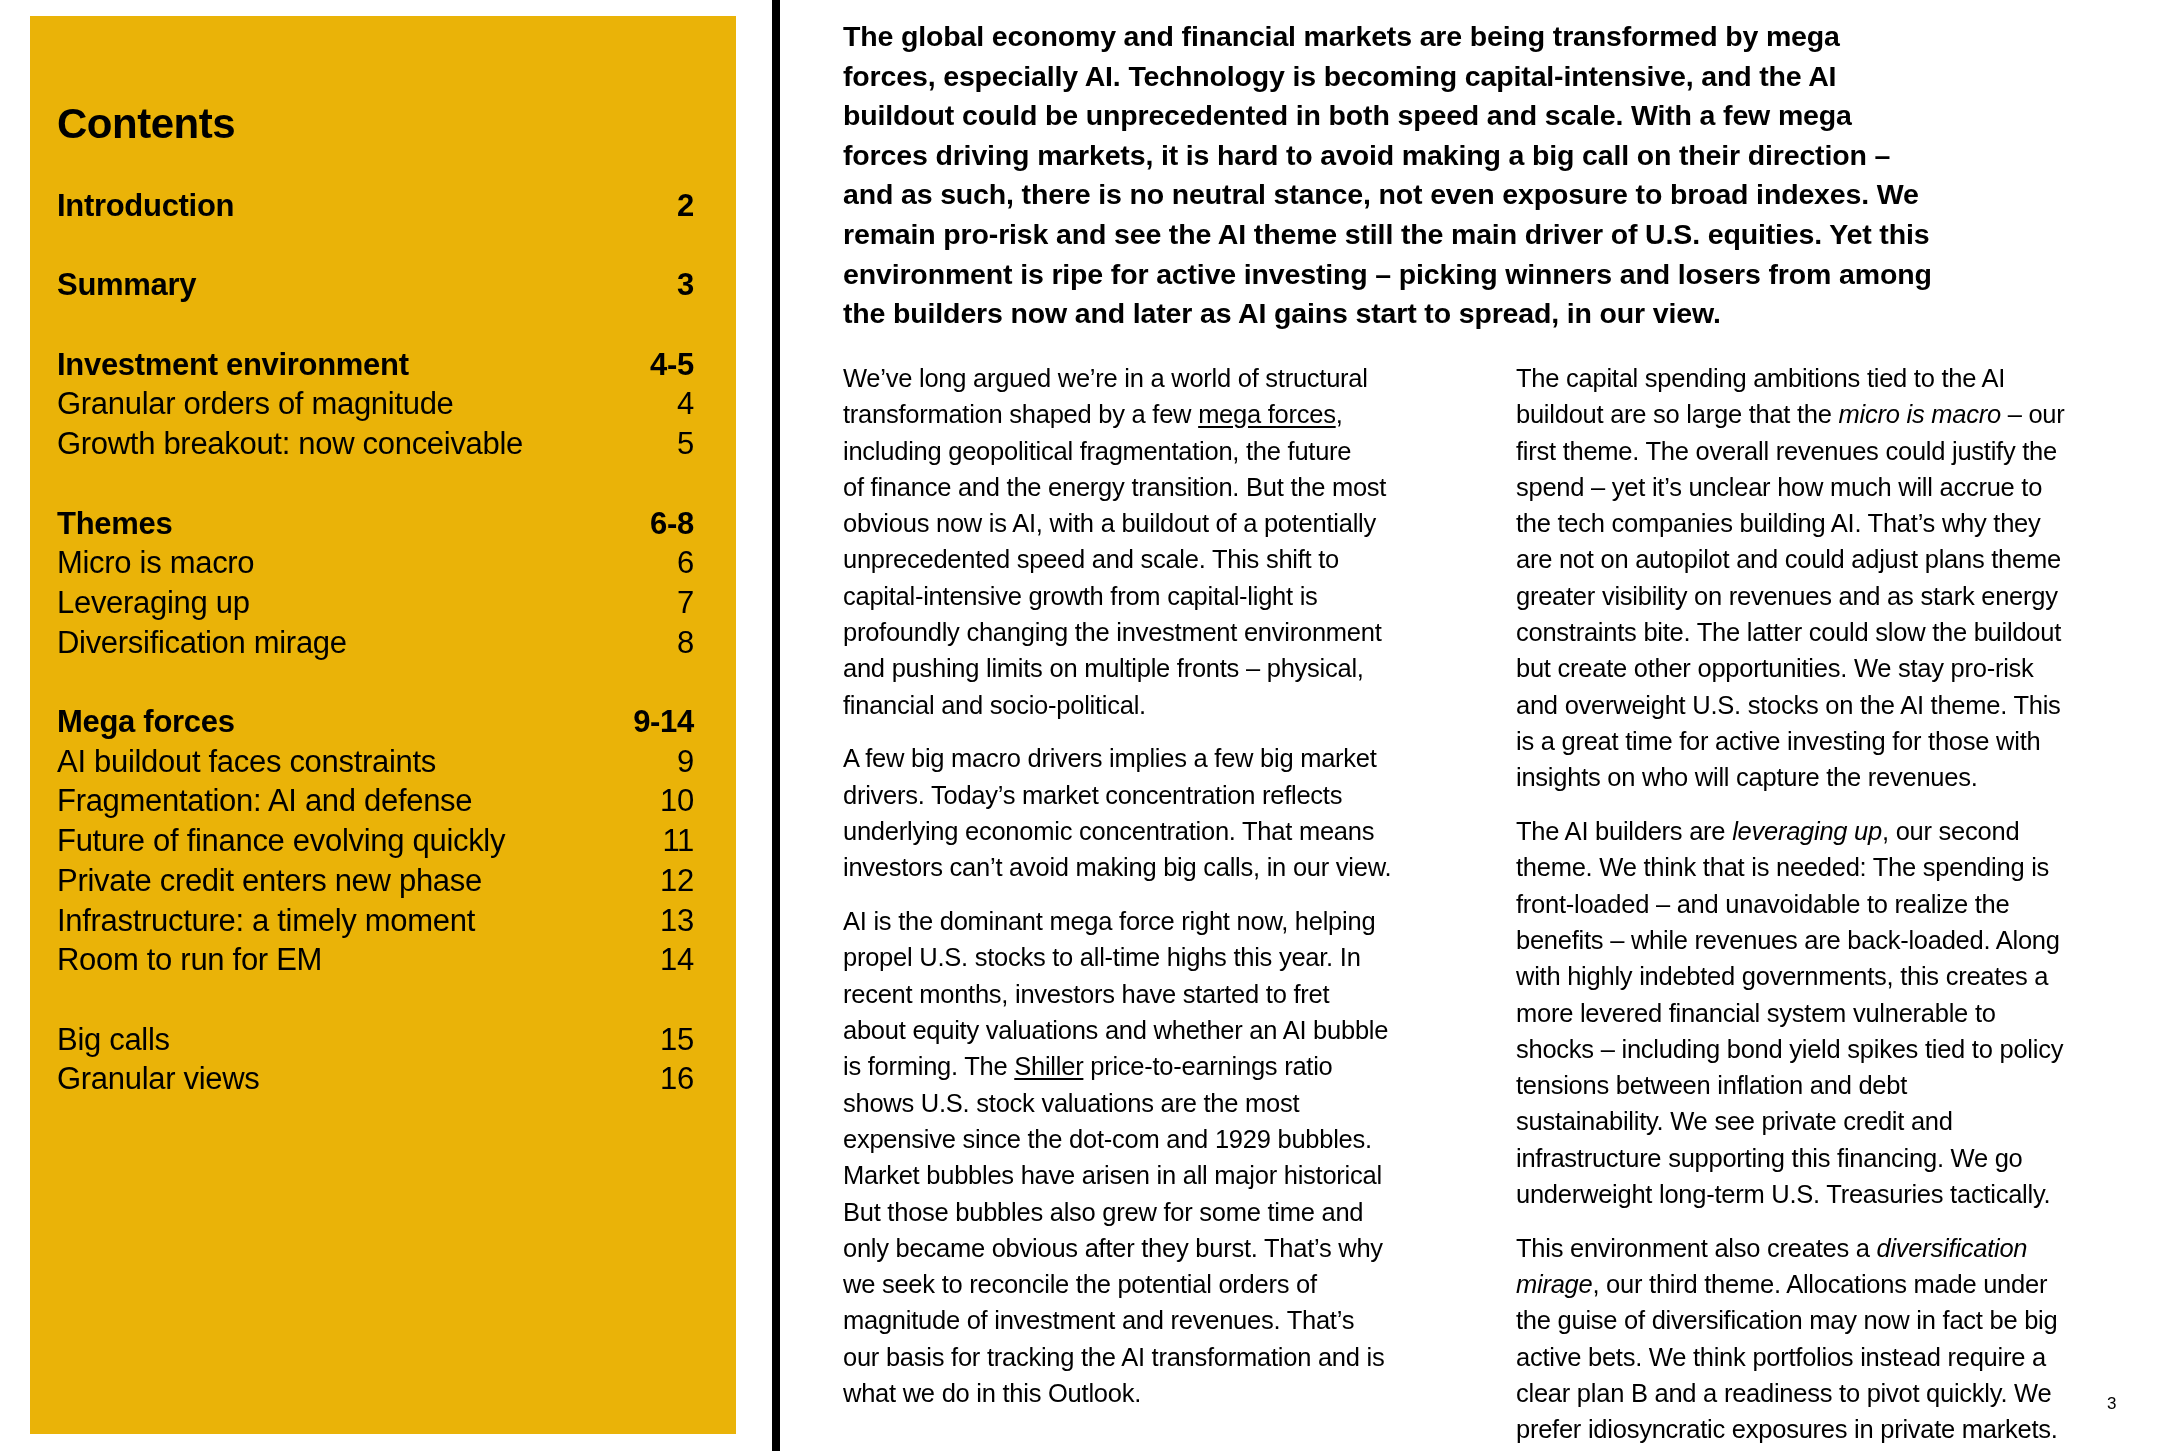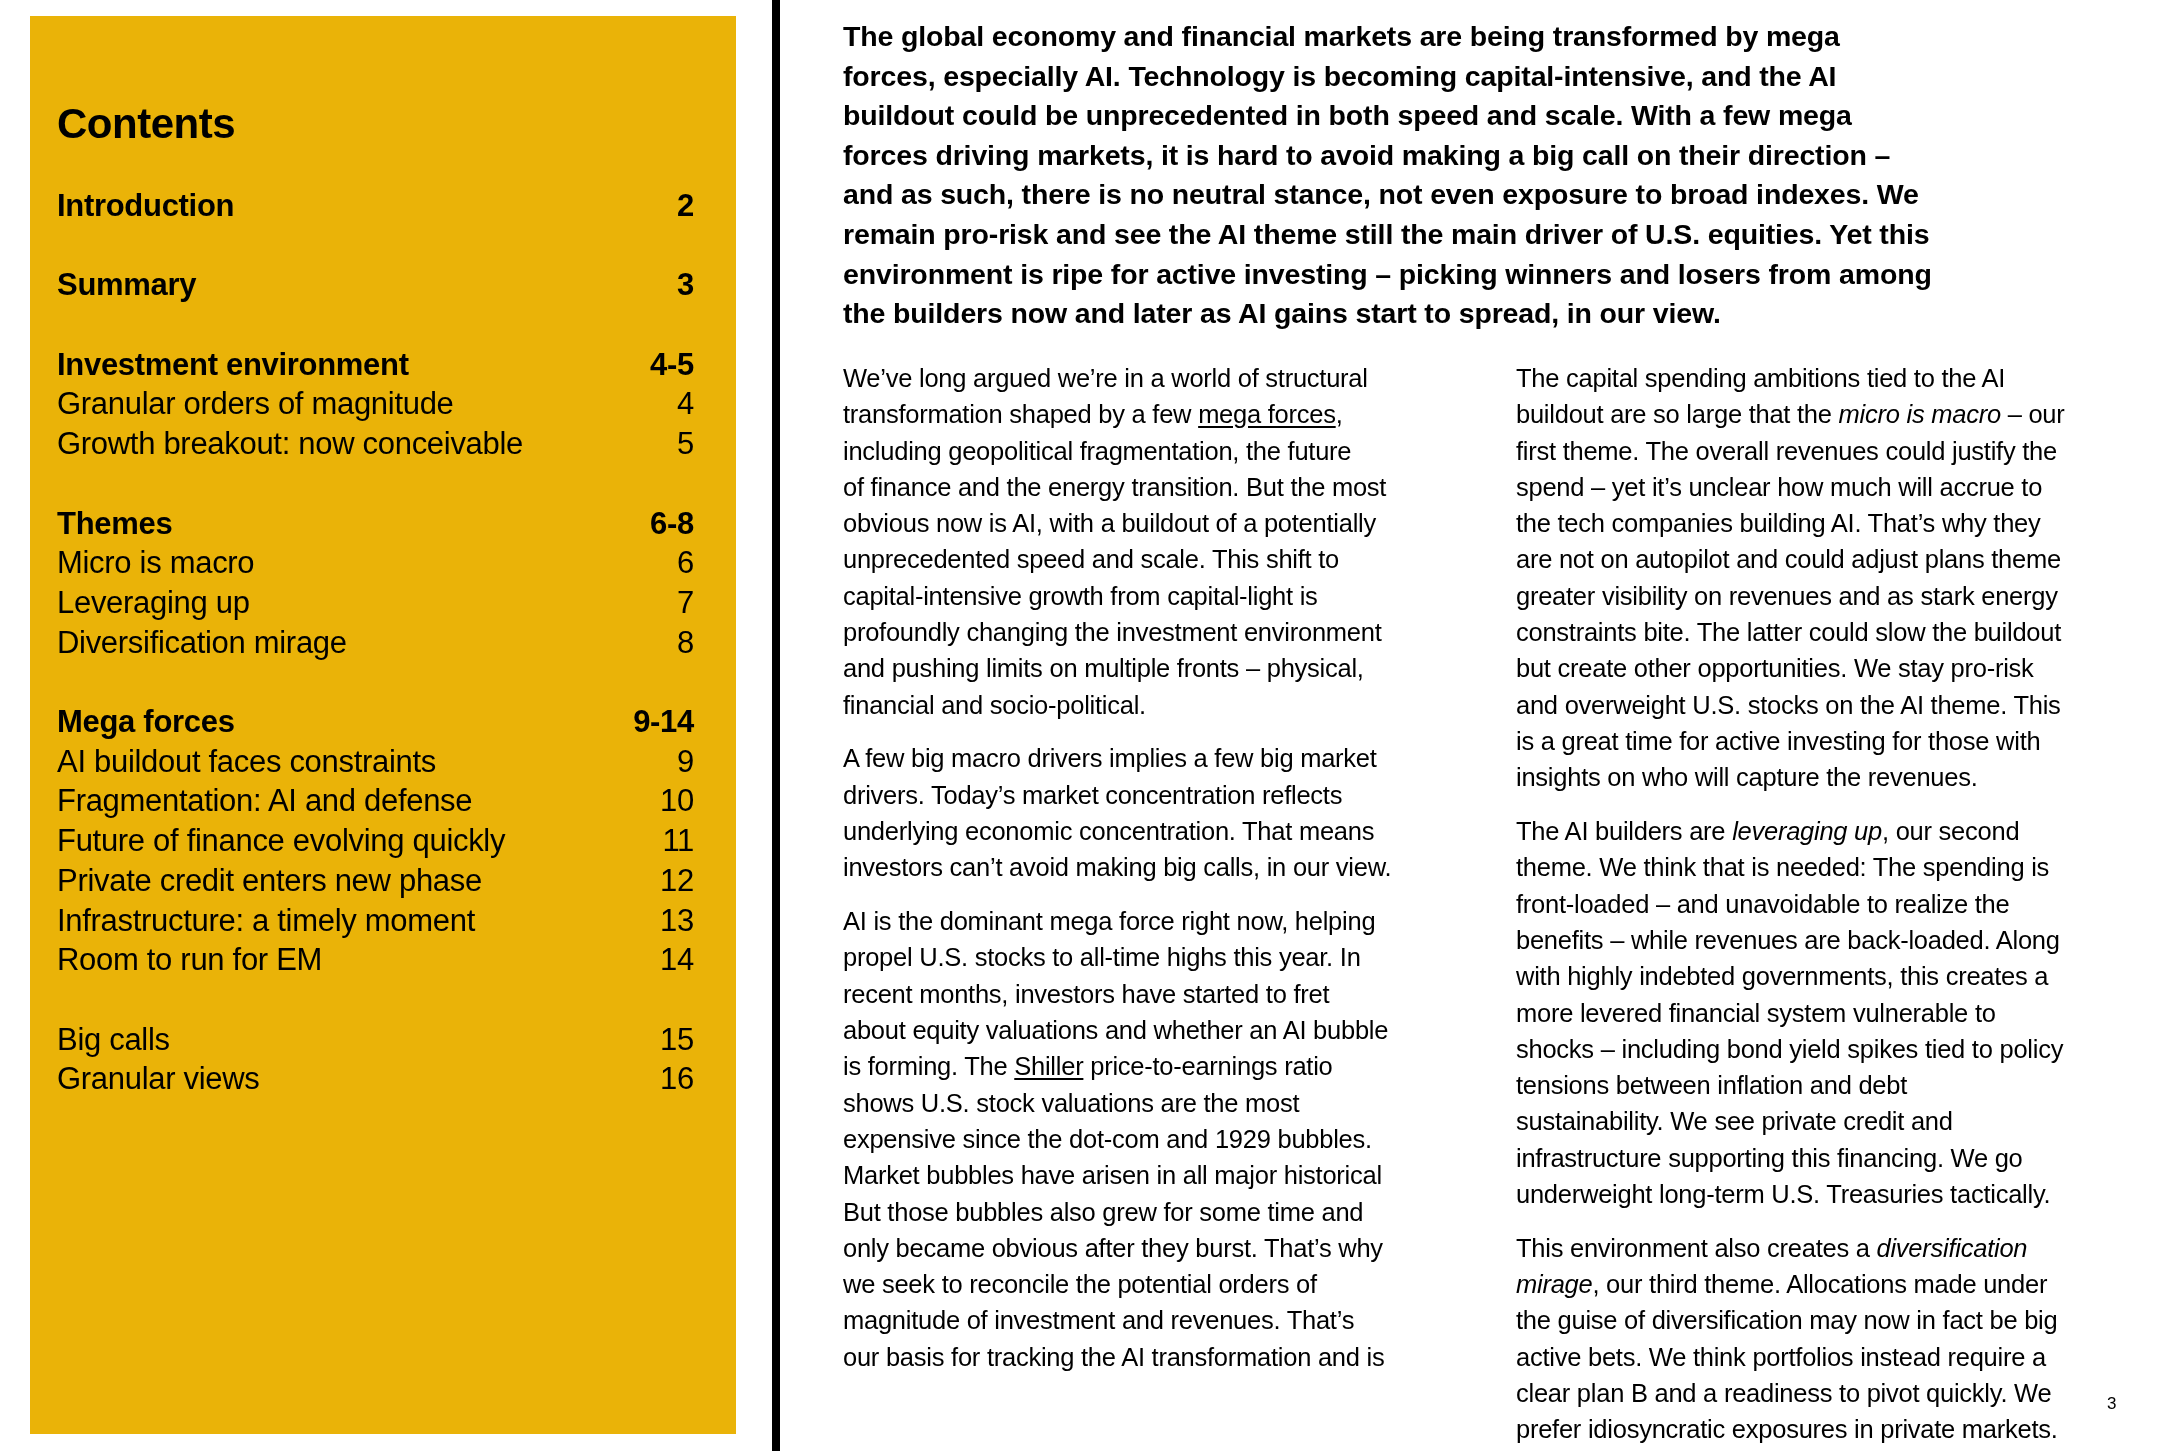--- a/index.html
+++ b/index.html
@@ -171,20 +171,21 @@
       <span class="ln"><span>about equity valuations and whether an AI bubble</span></span>
       <span class="ln"><span>is forming. The </span><a class="link">Shiller</a><span> price-to-earnings ratio</span></span>
       <span class="ln"><span>shows U.S. stock valuations are the most</span></span>
       <span class="ln"><span>expensive since the dot-com and 1929 bubbles.</span></span>
       <span class="ln"><span>Market bubbles have arisen in all major historical</span></span>
       <span class="ln"><span>But those bubbles also grew for some time and</span></span>
       <span class="ln"><span>only became obvious after they burst. That’s why</span></span>
       <span class="ln"><span>we seek to reconcile the potential orders of</span></span>
       <span class="ln"><span>magnitude of investment and revenues. That’s</span></span>
       <span class="ln"><span>our basis for tracking the AI transformation and is</span></span>
+      <span class="ln"><span>what we do in this Outlook.</span></span>
     </div>
   </div>
 <div class="col right" id="col-1">
     <div class="para">
       <span class="ln"><span>The capital spending ambitions tied to the AI</span></span>
       <span class="ln"><span>buildout are so large that the </span><span class="ital">micro is macro</span><span> – our</span></span>
       <span class="ln"><span>first theme. The overall revenues could justify the</span></span>
       <span class="ln"><span>spend – yet it’s unclear how much will accrue to</span></span>
       <span class="ln"><span>the tech companies building AI. That’s why they</span></span>
       <span class="ln"><span>are not on autopilot and could adjust plans theme</span></span>

